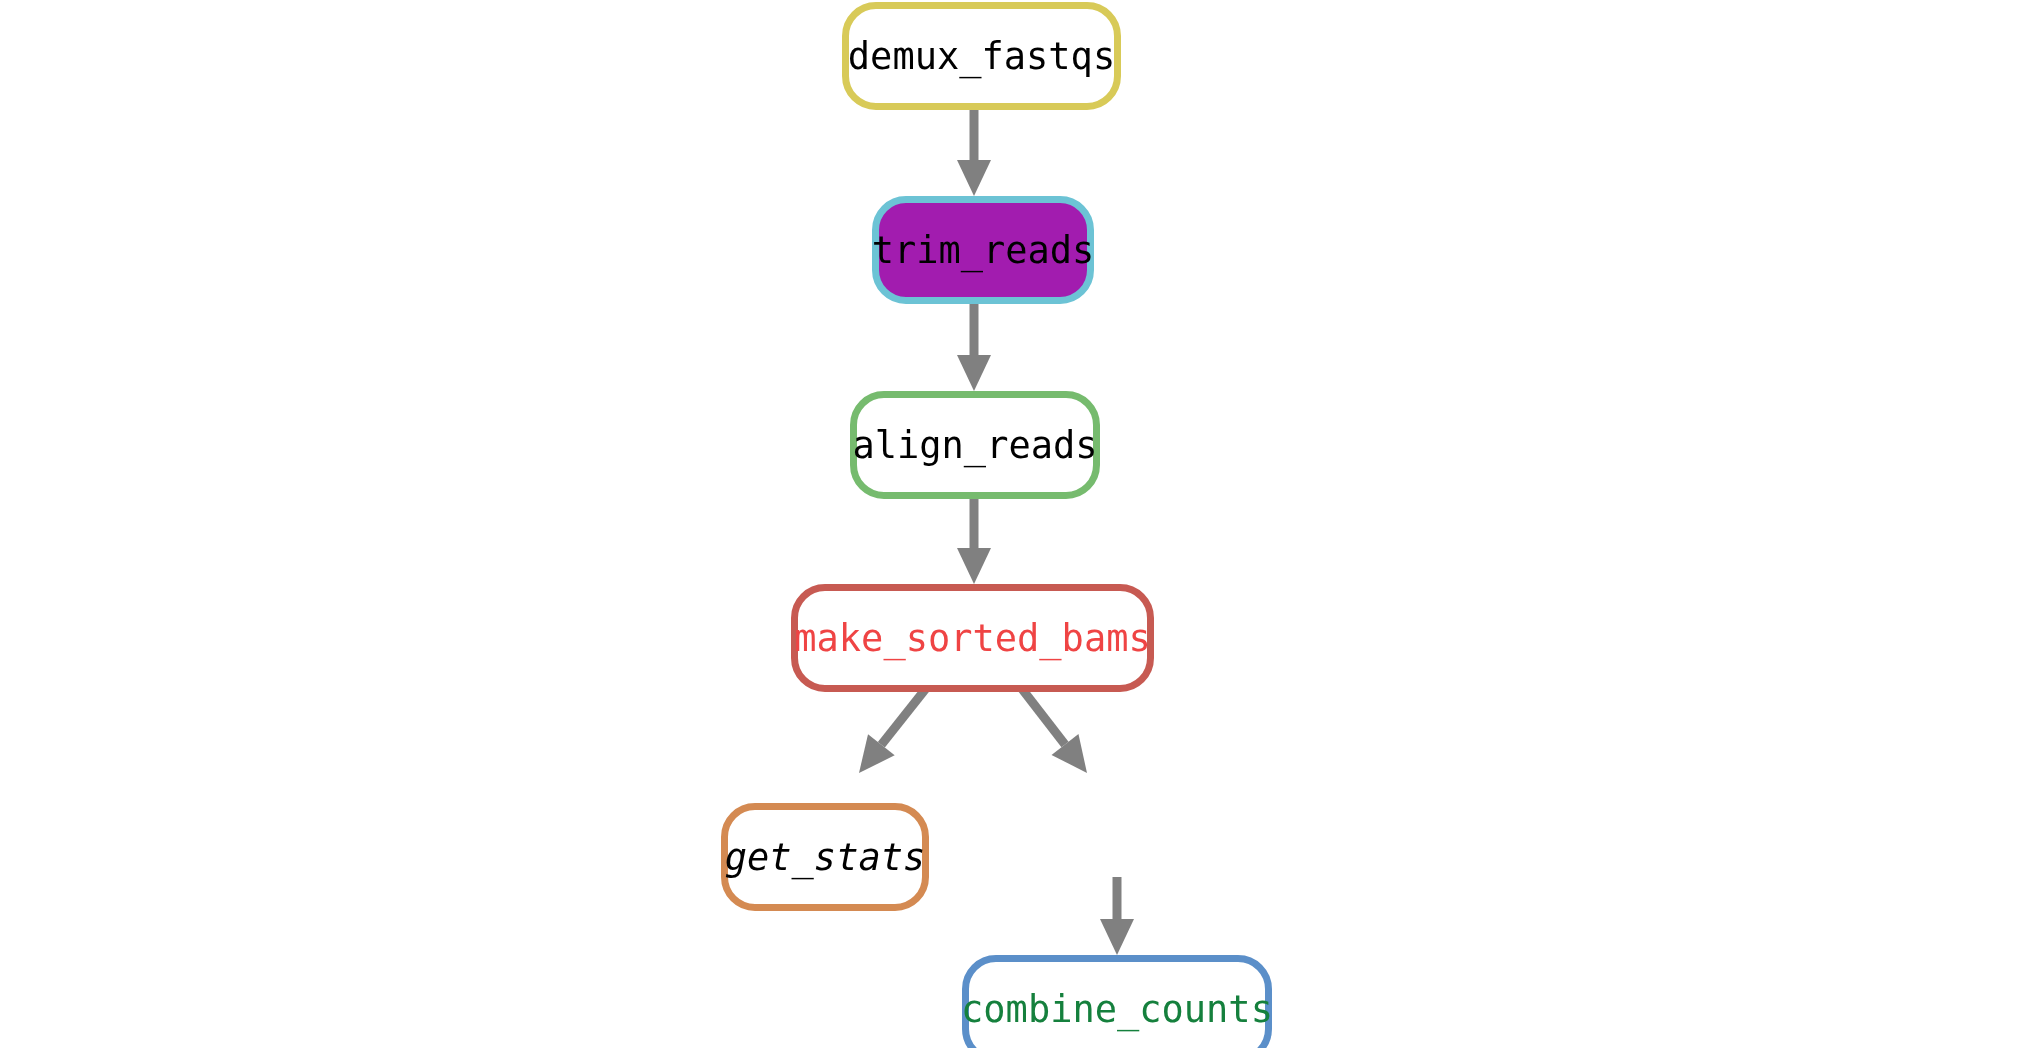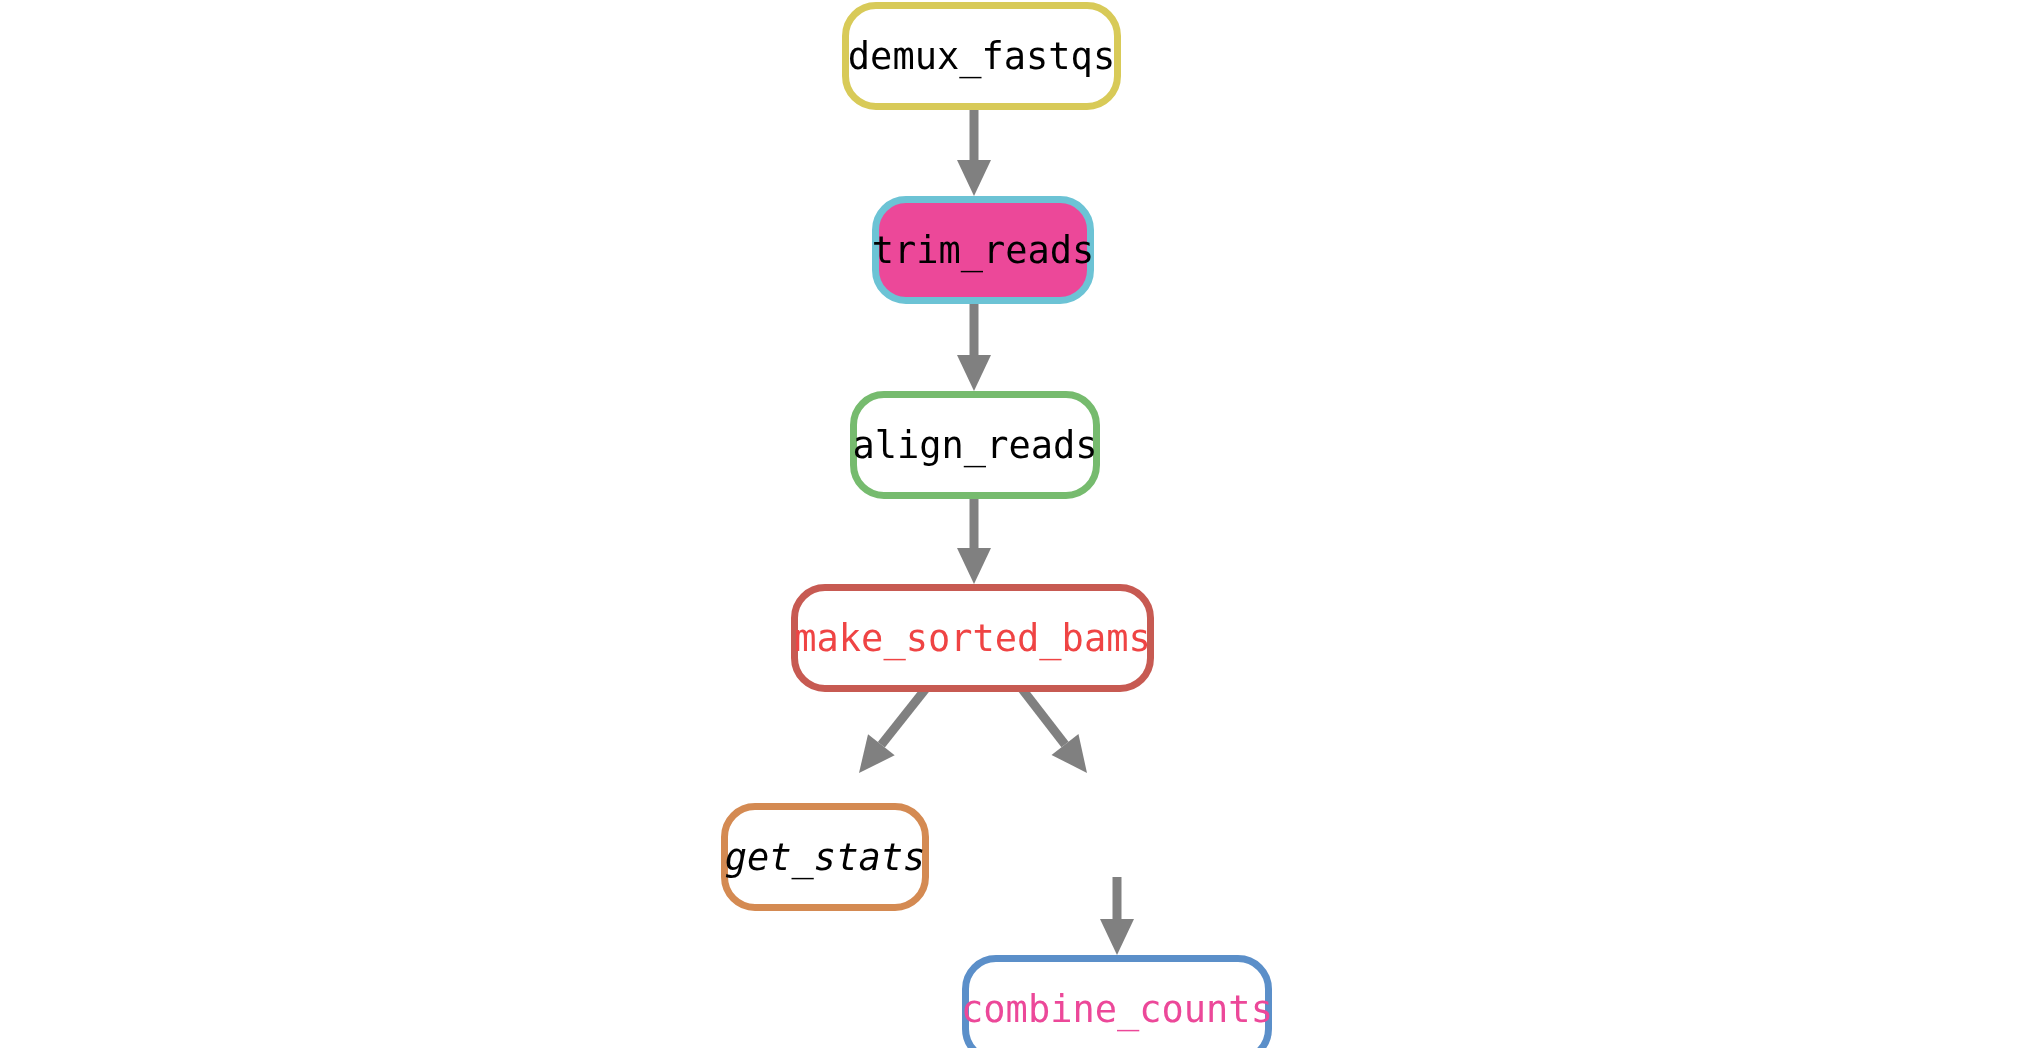--- a/index.html
+++ b/index.html
@@ -79,29 +79,29 @@
       </g>
       <g>
         <line x1="1098" y1="877" x2="1098" y2="919" stroke="#808080" stroke-width="9"></line>
         <polygon points="1081,919 1115,919 1098,955" fill="#808080"></polygon>
       </g>
     </svg>
   <div id="node-layer">
       <div class="node" style="left: 823px; top: 2px; width: 279px; height: 108px; border-color: rgb(216, 202, 88); background: rgb(255, 255, 255);">
         <span class="node-label" style="color: rgb(0, 0, 0);">demux_fastqs</span>
       </div>
-      <div class="node" style="left: 853px; top: 196px; width: 222px; height: 108px; border-color: rgb(108, 195, 213); background: #ec4899;">
+      <div class="node" style="left: 853px; top: 196px; width: 222px; height: 108px; border-color: rgb(108, 195, 213); background: #a21caf;">
         <span class="node-label" style="color: rgb(0, 0, 0);">trim_reads</span>
       </div>
       <div class="node" style="left: 831px; top: 391px; width: 250px; height: 108px; border-color: rgb(118, 187, 110); background: rgb(255, 255, 255);">
         <span class="node-label" style="color: rgb(0, 0, 0);">align_reads</span>
       </div>
       <div class="node" style="left: 772px; top: 584px; width: 363px; height: 108px; border-color: rgb(199, 90, 82); background: rgb(255, 255, 255);">
         <span class="node-label" style="color: #ef4444;">make_sorted_bams</span>
       </div>
       <div class="node" style="left: 702px; top: 803px; width: 208px; height: 108px; border-color: rgb(212, 138, 82); background: rgb(255, 255, 255); font-style: italic;">
         <span class="node-label" style="color: rgb(0, 0, 0);">get_stats</span>
       </div>
       <div class="node" style="left: 943px; top: 955px; width: 310px; height: 108px; border-color: rgb(91, 143, 201); background: rgb(255, 255, 255);">
-        <span class="node-label" style="color: #ec4899;">combine_counts</span>
+        <span class="node-label" style="color: #15803d;">combine_counts</span>
       </div>
     </div>
 </div>
 
 </body></html>

